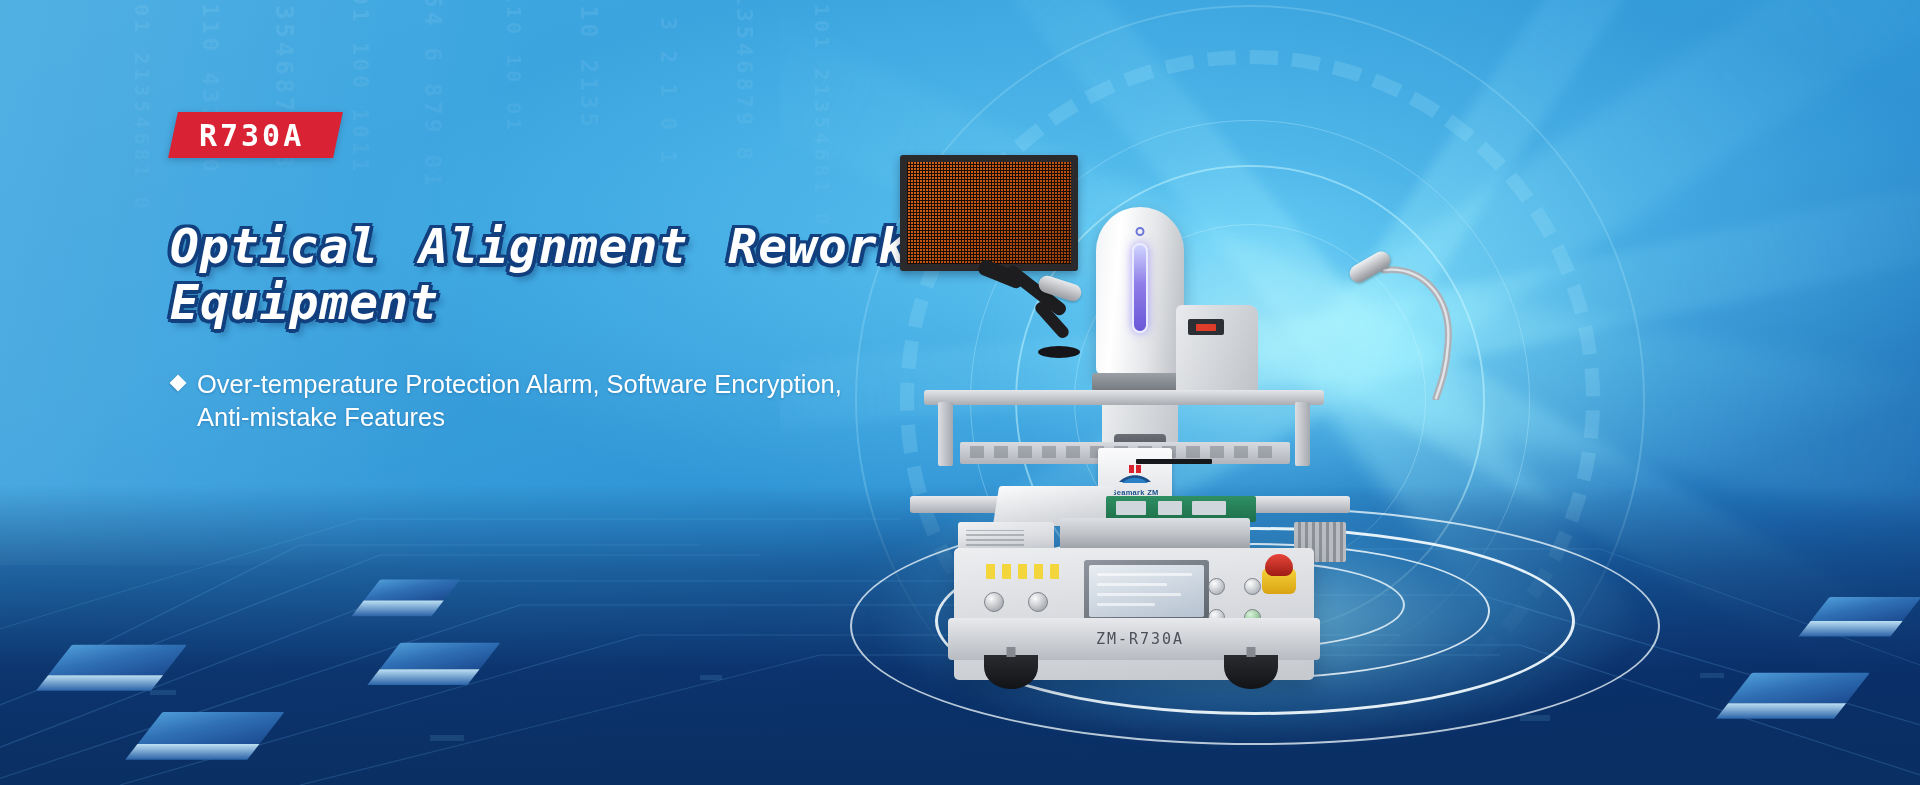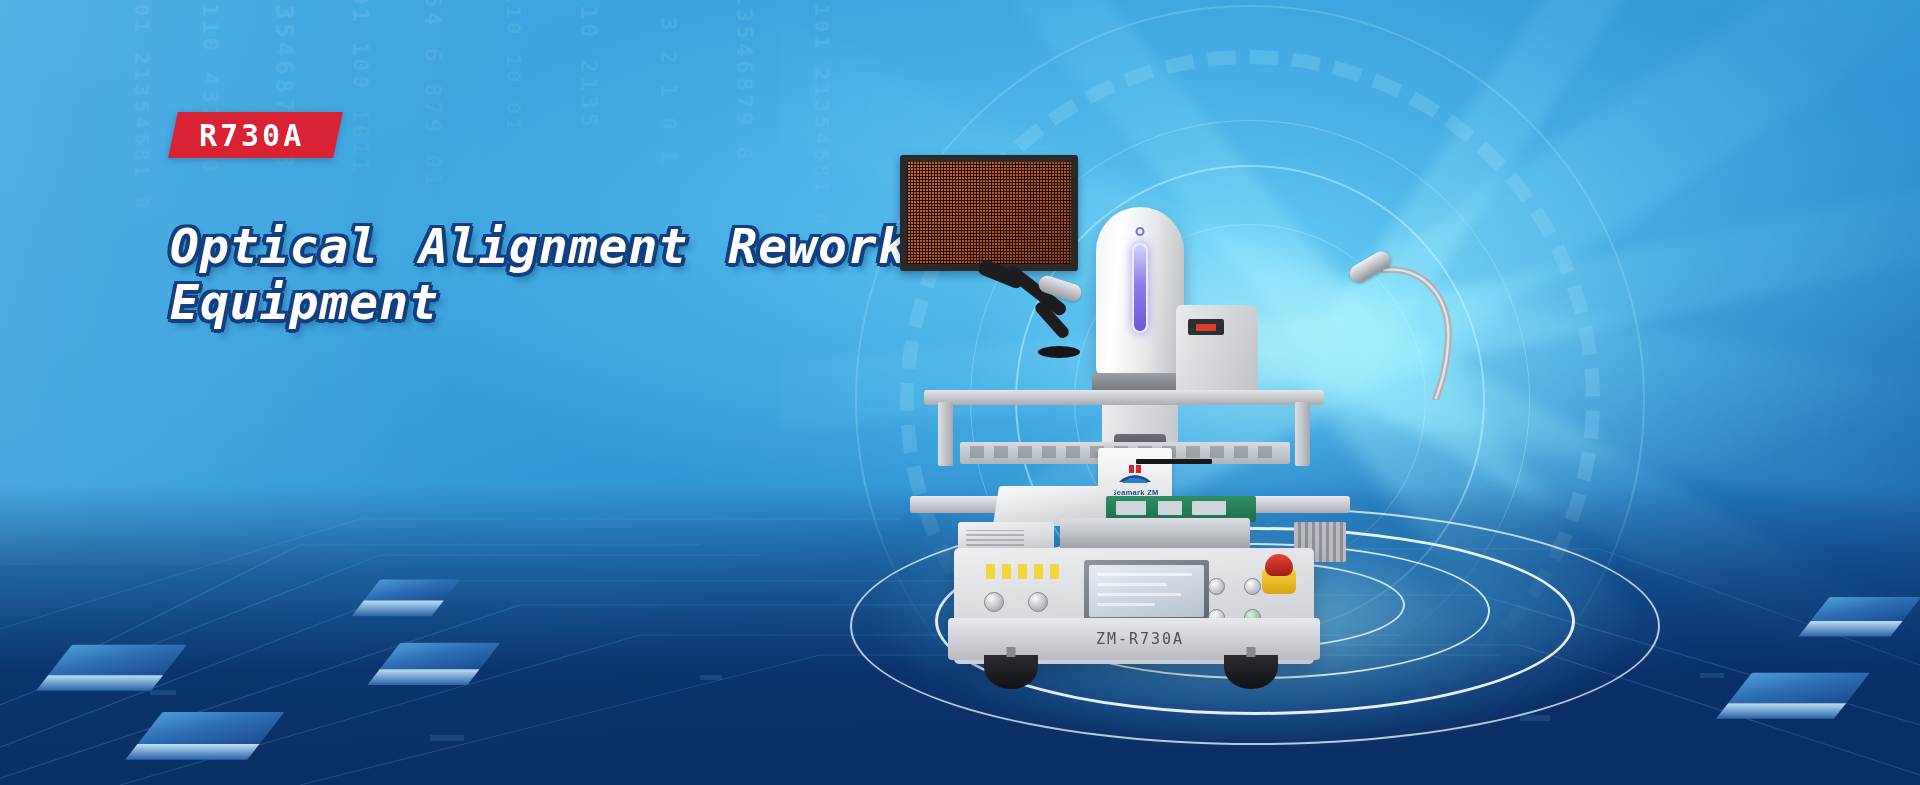--- a/index.html
+++ b/index.html
@@ -342,21 +342,21 @@
     opacity:.7;
   }
   .vent{
     position:absolute;right:4px;top:62px;width:52px;height:40px;
     background:repeating-linear-gradient(90deg,#b9bdc2 0 4px, #8d9197 4px 7px);
     border-radius:2px;
   }
 
   
   .console{
-    position:absolute;left:74px;top:548px;width:360px;height:116px;
+    position:absolute;left:74px;top:548px;width:360px;height:132px;
     background:linear-gradient(175deg,#eceef0 0%, #dcdee2 40%, #c5c8cd 100%);
     border-radius:5px;
     box-shadow:0 10px 22px rgba(0,25,60,.3);
   }
   .console-lip{
     position:absolute;left:-6px;top:70px;width:372px;height:42px;
     background:linear-gradient(180deg,#e7e9ec,#b8bbc1);
     border-radius:4px;
   }
   .model-label{
@@ -523,20 +523,24 @@
     <div class="badge">
       <span>R730A</span>
     </div>
 
     <h1 class="title">
       <span class="ln">Optical Alignment Rework</span>
       <span class="ln">Equipment</span>
     </h1>
 
     <ul class="features" style="list-style:none;margin:0;padding:0;">
+      <li class="feature">
+        <span class="dia"></span>
+        <span class="txt">Over-temperature Protection Alarm, Software Encryption, Anti-mistake Features</span>
+      </li>
     </ul>
   </div>
 
   <div class="machine">
 
     <div class="monitor">
       <div class="mon-bezel"></div>
       <div class="mon-screen"></div>
     </div>
     <div class="mon-arm">

